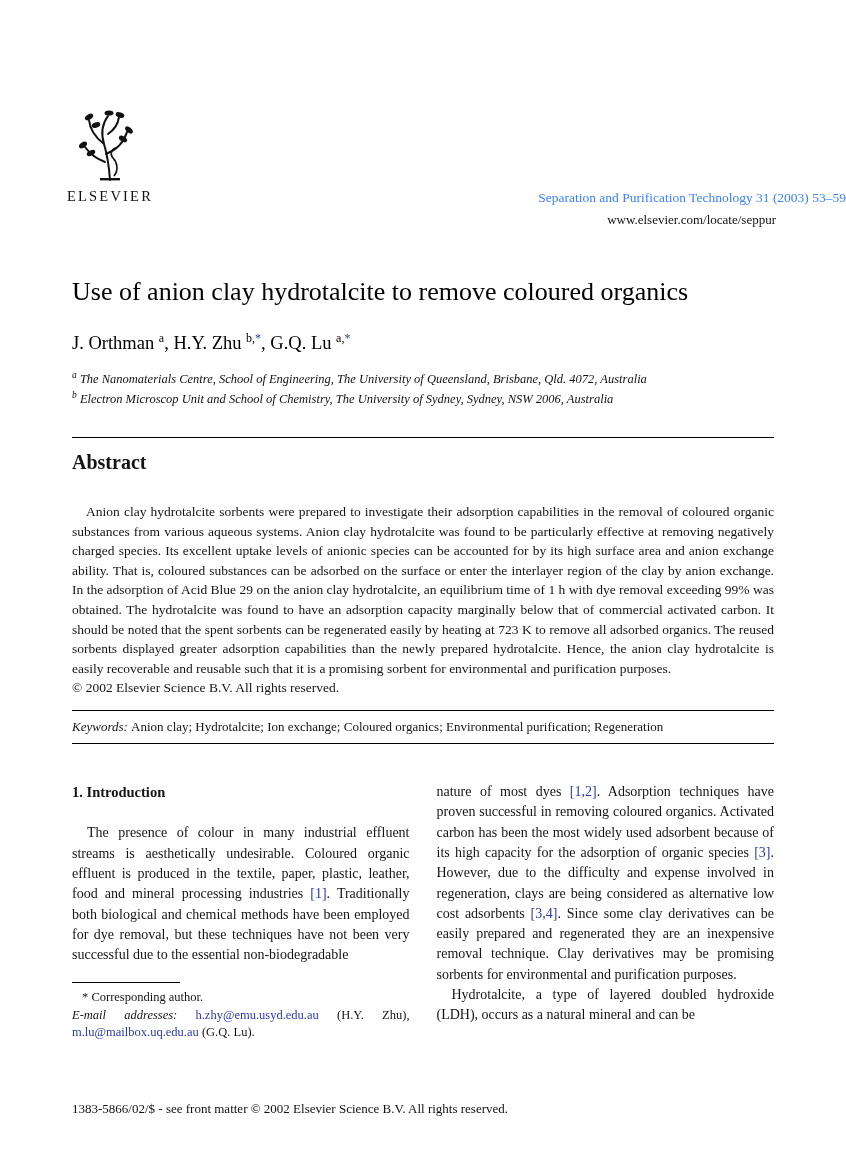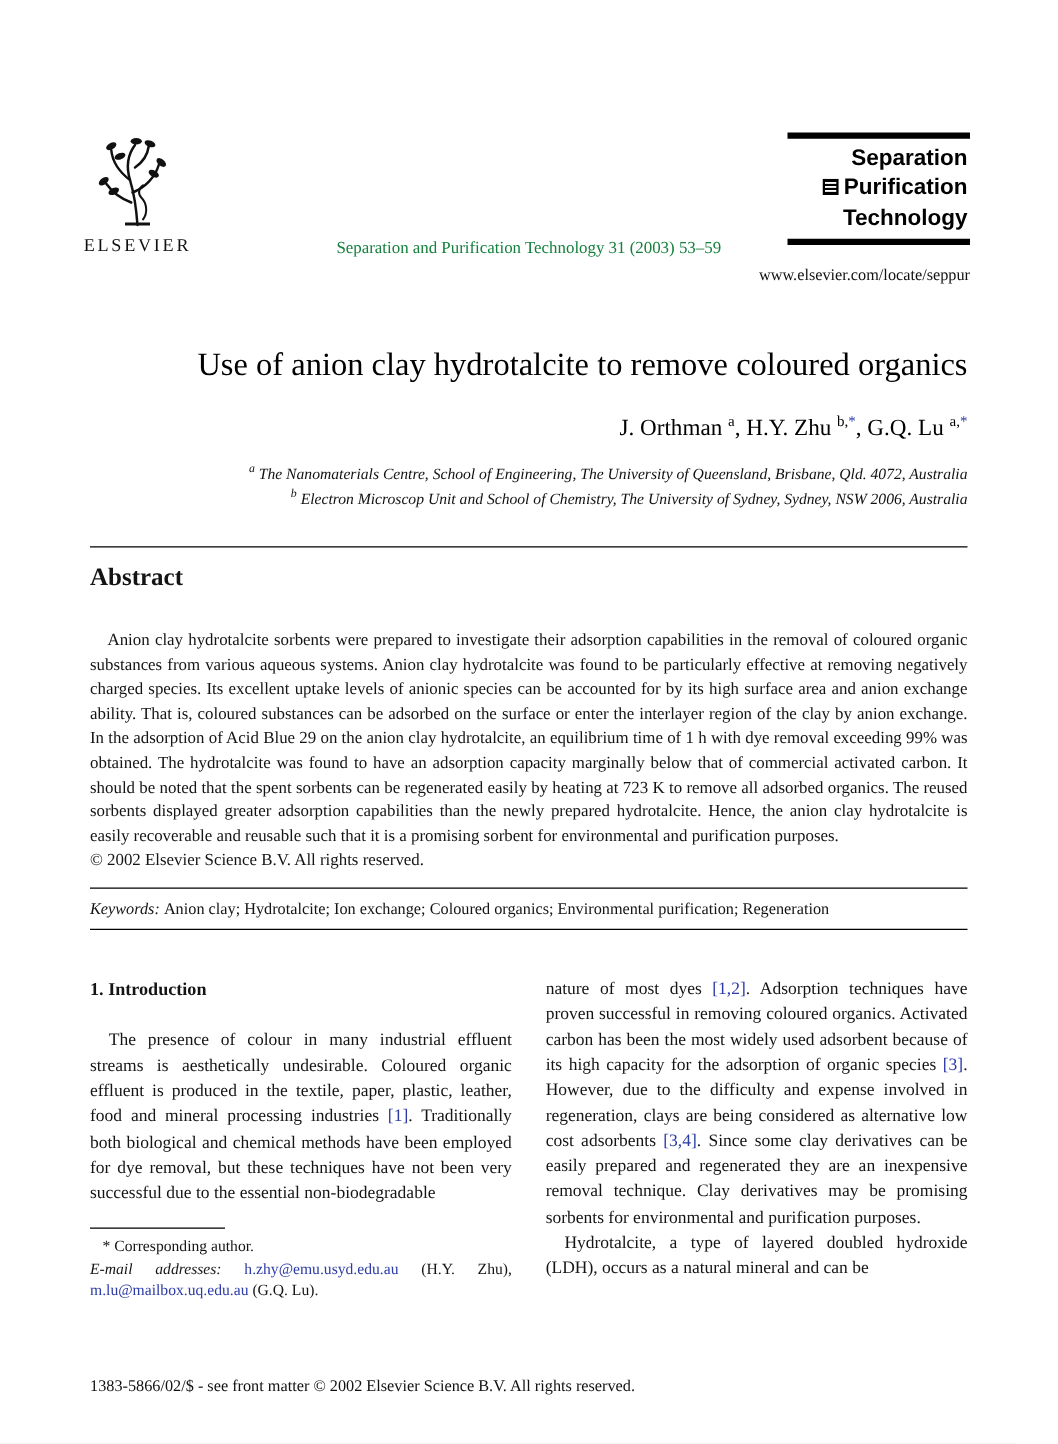--- a/index.html
+++ b/index.html
@@ -11,38 +11,38 @@
     margin: 0 auto;
     background: #ffffff;
     font-family: "Liberation Serif", "DejaVu Serif", serif;
     color: #141414;
     overflow: hidden;
   }
   
   .masthead { position: relative; height: 238px; }
   .elsevier-logo { position: absolute; left: 62px; top: 104px; width: 96px; text-align: center; }
   .elsevier-word { font-size: 14.5px; letter-spacing: 2.2px; margin-top: 2px; color: #111; }
-  .journal-cite { position: absolute; top: 190px; left: 0; width: 100%; text-align: center; font-size: 13.5px; color: #15803d; }
+  .journal-cite { position: absolute; top: 190px; left: 0; width: 100%; text-align: right; font-size: 13.5px; color: #3b82f6; }
   .logo-box { position: absolute; top: 106px; right: 70px; width: 146px; }
   .logo-bar { height: 5px; background: #000; }
   .logo-lines {
     text-align: right;
     font-family: "Liberation Sans", "DejaVu Sans", sans-serif;
     font-weight: 700;
     font-size: 18px;
     line-height: 1.3;
     color: #000;
     padding: 4px 2px 5px 0;
   }
   .logo-line-icon-wrap { white-space: nowrap; }
   .logo-icon { display: inline-block; vertical-align: -1px; margin-right: 4px; }
   .journal-url { position: absolute; top: 212px; right: 70px; font-size: 13px; color: #111; }
   
   .content { padding: 0 72px; }
-  .title-block { text-align: right; }
+  .title-block { text-align: left; }
   .article-title { font-size: 26px; font-weight: 400; line-height: 1.35; margin: 36px 0 0; color: #000; }
   .authors { font-size: 18.5px; margin-top: 24px; color: #000; }
   .authors sup { font-size: 12px; }
   .affiliations { margin-top: 15px; font-style: italic; font-size: 12.5px; line-height: 1.6; color: #111; }
   .affiliations sup { font-size: 9.5px; }
   .rule { border-top: 1px solid #000; height: 0; }
   .rule-abstract { margin-top: 28px; }
   .abstract-heading { font-weight: 700; font-size: 20px; margin: 13px 0 28px; }
   .abstract-body { font-size: 13.5px; line-height: 19.6px; text-align: justify; text-indent: 14px; margin: 0; hyphens: auto; }
   .abstract-copy { font-size: 13.5px; line-height: 19.6px; margin: 0; }
@@ -99,34 +99,20 @@
         </g>
         <g fill="none" stroke="#111" stroke-width="1.6">
           <path d="M48 72 C53 66 51 58 47 54 C44 51 45 46 49 44"></path>
         </g>
       </svg>
       <div class="elsevier-word">ELSEVIER</div>
     </div>
 
     <div class="journal-cite">Separation and Purification Technology 31 (2003) 53–59</div>
 
-    <div class="logo-box">
-      <div class="logo-bar"></div>
-      <div class="logo-lines">
-        <div>Separation</div>
-        <div class="logo-line-icon-wrap"><span class="logo-icon"><svg width="13" height="13" viewBox="0 0 13 13">
-                <rect width="13" height="13" fill="#000"></rect>
-                <rect x="2" y="2.6" width="9" height="1.5" fill="#fff"></rect>
-                <rect x="2" y="5.8" width="9" height="1.5" fill="#fff"></rect>
-                <rect x="2" y="9" width="9" height="1.5" fill="#fff"></rect>
-              </svg></span><span>Purification</span></div>
-        <div>Technology</div>
-      </div>
-      <div class="logo-bar"></div>
-    </div>
 
     <a class="journal-url link" style="color:#111">www.elsevier.com/locate/seppur</a>
   </div>
 
   <div class="content">
     <div class="title-block">
       <h1 class="article-title"><span>Use of anion clay hydrotalcite to remove coloured organics</span><br></h1>
       <div class="authors"><span>J. Orthman </span><sup><span>a</span></sup><span>, </span><span>H.Y. Zhu </span><sup><span>b,</span></sup><sup><a class="link">*</a></sup><span>, </span><span>G.Q. Lu </span><sup><span>a,</span></sup><sup><a class="link">*</a></sup></div>
       <div class="affiliations">
         <div><sup><span>a</span></sup><span> The Nanomaterials Centre, School of Engineering, The University of Queensland, Brisbane, Qld. 4072, Australia</span></div>

